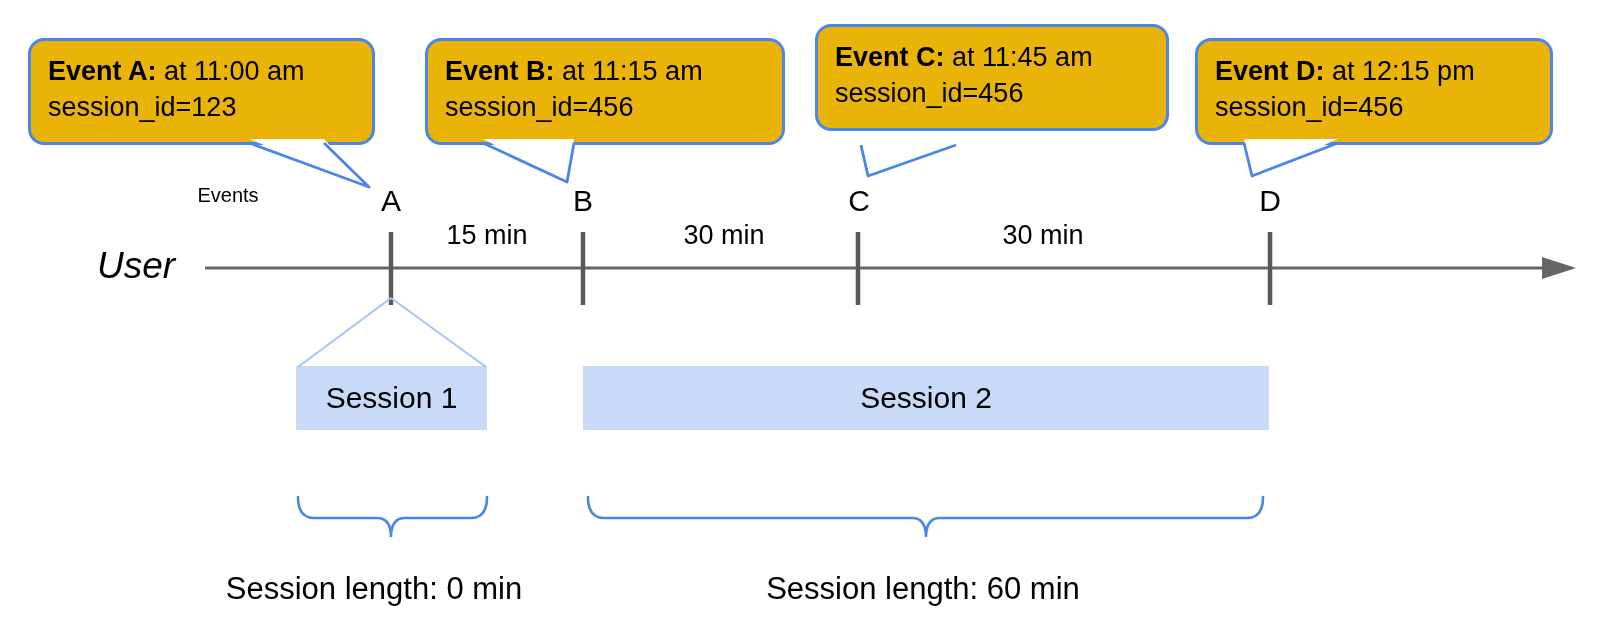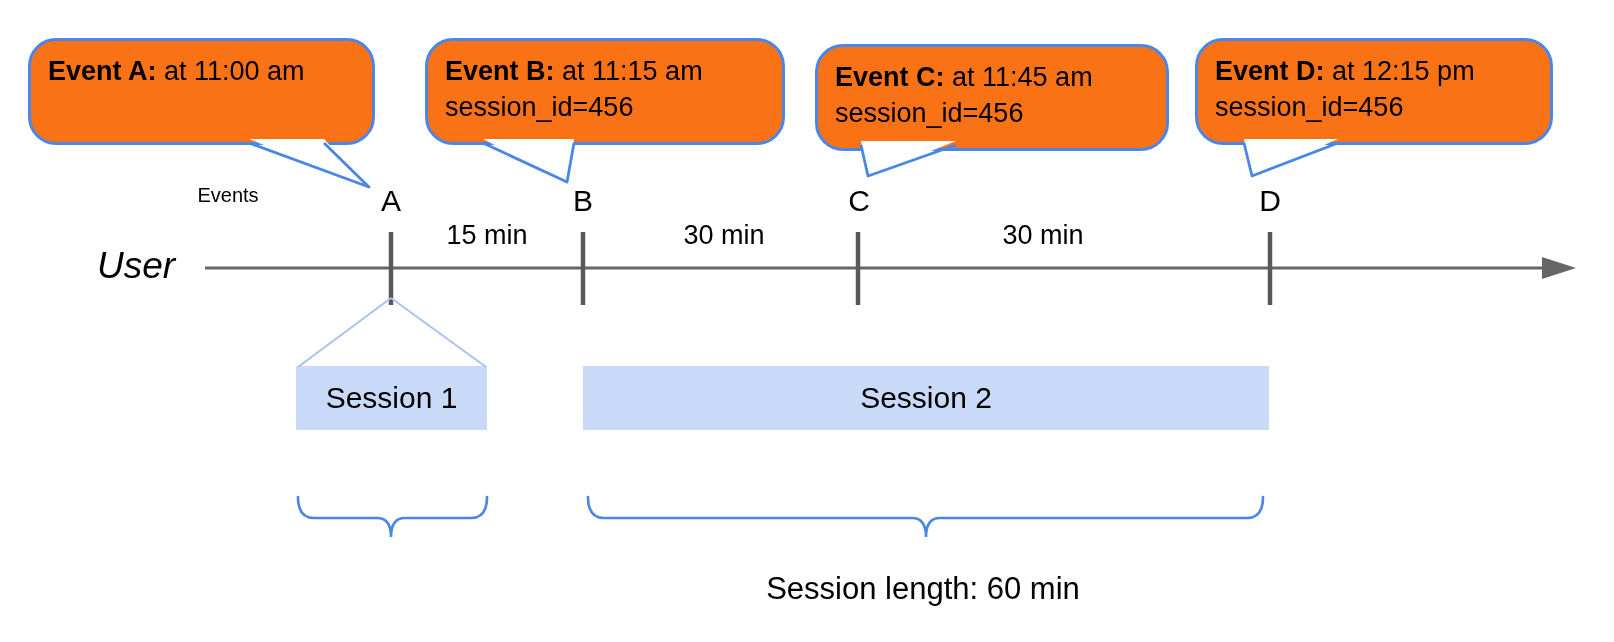--- a/index.html
+++ b/index.html
@@ -10,35 +10,35 @@
     font-family:"Liberation Sans","DejaVu Sans",sans-serif;
     color:#000;
     overflow:hidden;
   }
   .layer{position:absolute;left:0;top:0;width:1614px;height:642px;}
   svg.layer{pointer-events:none;}
 
   
   .bubble{
     position:absolute;
-    background:#f97316;
+    background:#eab308;
     border:3px solid #4a86e8;
-    border-radius:28px;
+    border-radius:16px;
     box-sizing:border-box;
     padding:12px 1px 0 17px;
     font-size:27px;
     line-height:36px;
     white-space:nowrap;
     z-index:2;
   }
   .bubble .line{display:block;}
   .bubble b{font-weight:bold;}
   .bubble-a{left:28px;top:38px;width:347px;height:107px;}
   .bubble-b{left:425px;top:38px;width:360px;height:107px;}
-  .bubble-c{left:815px;top:44px;width:354px;height:107px;}
+  .bubble-c{left:815px;top:24px;width:354px;height:107px;}
   .bubble-d{left:1195px;top:38px;width:358px;height:107px;}
 
   
   .events-label{position:absolute;left:228px;top:184px;transform:translateX(-50%);font-size:20px;}
   .tick-letter{position:absolute;top:184px;transform:translateX(-50%);font-size:30px;}
   .tl-a{left:391px;} .tl-b{left:583px;} .tl-c{left:859px;} .tl-d{left:1270px;}
   .user-label{position:absolute;left:97px;top:245px;font-size:37px;font-style:italic;}
 
   
   .interval{position:absolute;top:220px;transform:translateX(-50%);font-size:27px;}
@@ -74,24 +74,26 @@
   <div class="tick-letter tl-a">A</div>
   <div class="tick-letter tl-b">B</div>
   <div class="tick-letter tl-c">C</div>
   <div class="tick-letter tl-d">D</div>
   <div class="user-label">User</div>
 
   <div class="interval iv-1">15 min</div>
   <div class="interval iv-2">30 min</div>
   <div class="interval iv-3">30 min</div>
 
+  <div class="length-label len-1">Session length: 0 min</div>
   <div class="length-label len-2">Session length: 60 min</div>
 
   <div class="bubble bubble-a">
     <span class="line"><b>Event A:</b><span> at 11:00 am</span></span>
+    <span class="line">session_id=123</span>
   </div>
   <div class="bubble bubble-b">
     <span class="line"><b>Event B:</b><span> at 11:15 am</span></span>
     <span class="line">session_id=456</span>
   </div>
   <div class="bubble bubble-c">
     <span class="line"><b>Event C:</b><span> at 11:45 am</span></span>
     <span class="line">session_id=456</span>
   </div>
   <div class="bubble bubble-d">

